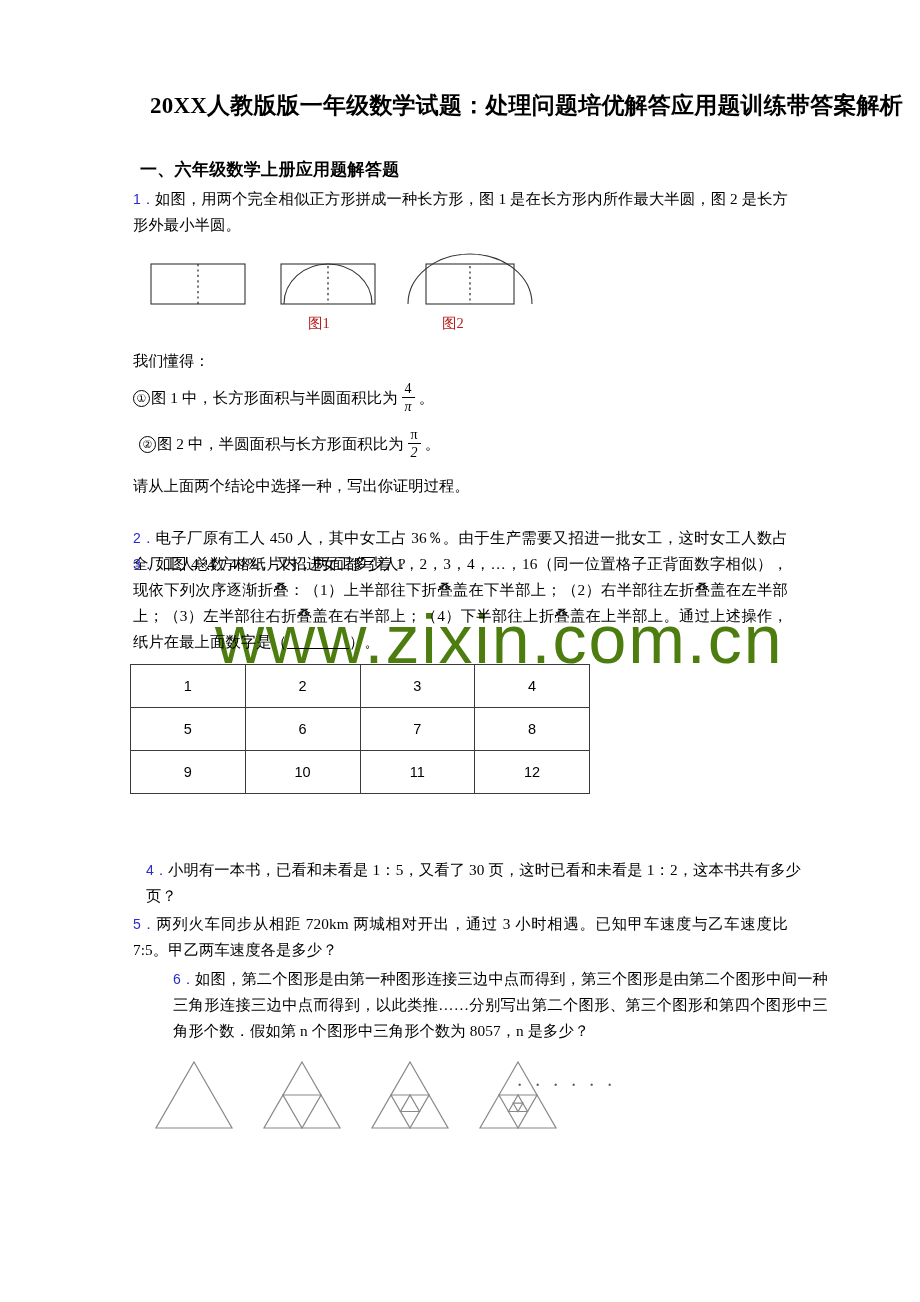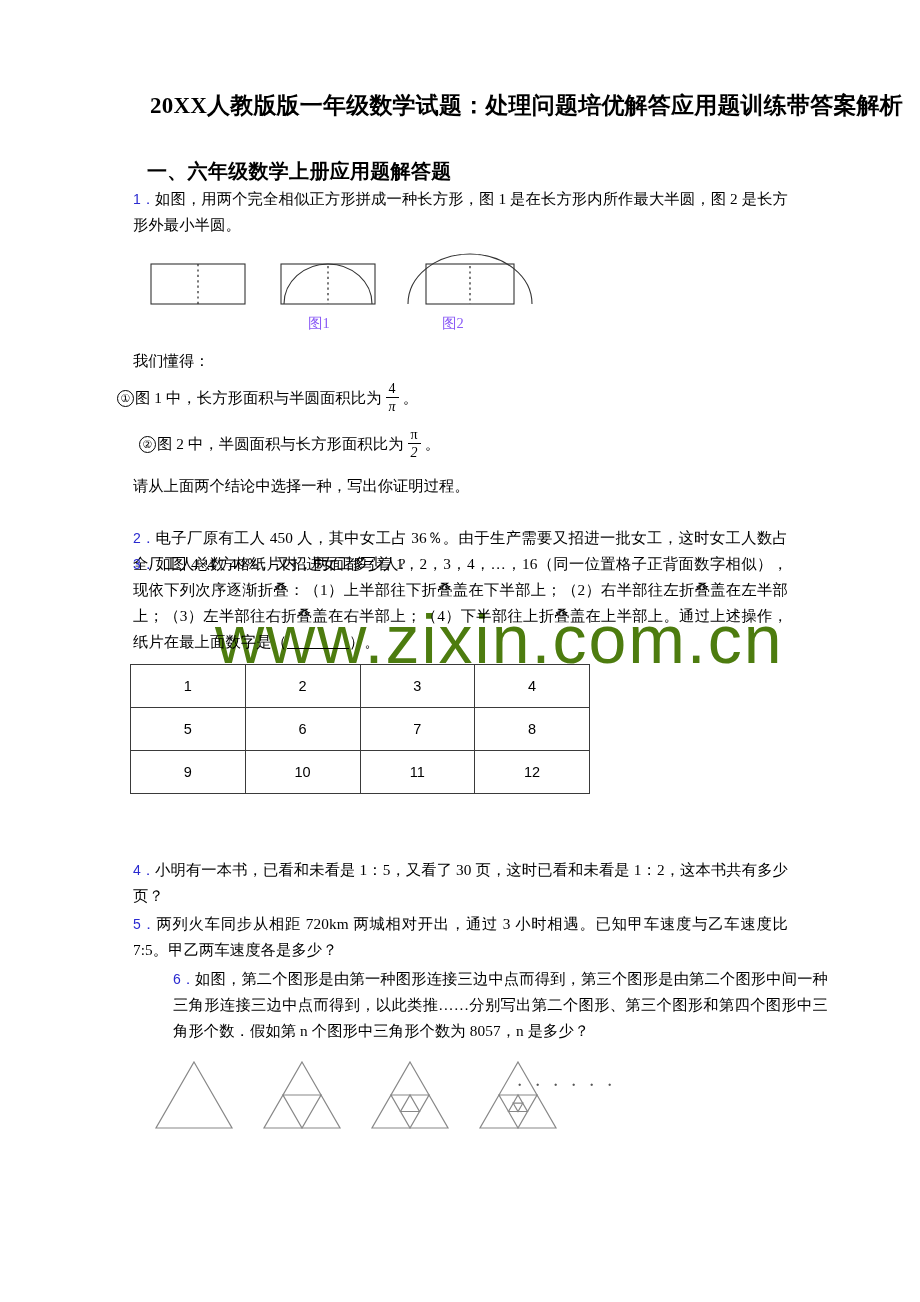--- a/index.html
+++ b/index.html
@@ -40,23 +40,23 @@
     position: absolute;
     left: 150px;
     top: 90px;
     font-size: 23px;
     font-weight: bold;
     letter-spacing: 0.2px;
     white-space: nowrap;
   }
   .section-head {
     position: absolute;
-    left: 147px;
+    left: 140px;
     top: 158px;
-    font-size: 20px;
+    font-size: 17px;
     font-weight: bold;
     letter-spacing: 0.3px;
     white-space: nowrap;
   }
   .para {
     position: absolute;
     font-size: 15.3px;
     line-height: 26px;
     text-align: justify;
     letter-spacing: 0.1px;
@@ -71,21 +71,21 @@
     font-size: 15.3px;
     line-height: 26px;
     text-align: center;
   }
 
   
   .figrow1 { position: absolute; left: 130px; top: 248px; width: 460px; height: 90px; }
   .figlabel {
     position: absolute;
     font-size: 14.5px;
-    color: #8b5cf6;
+    color: #b91c1c;
   }
 
   
   .frac {
     display: inline-block;
     vertical-align: -0.55em;
     text-align: center;
     font-family: "Liberation Serif", serif;
     font-style: italic;
     margin: 0 4px;
@@ -195,21 +195,21 @@
         <rect x="24" y="18" width="88" height="40" fill="none" stroke="#333" stroke-width="1.1"></rect>
         <line x1="68" y1="20" x2="68" y2="58" stroke="#333" stroke-width="1.3" stroke-dasharray="2.2,3.2"></line>
       </svg>
 
       <div class="figlabel" style="left:178px; top:66px;">图1</div>
       <div class="figlabel" style="left:312px; top:66px;">图2</div>
     </div>
 
     <div class="lead" style="left:133px; top:348px;">我们懂得：</div>
 
-    <div class="para" style="left:117px; top:382px; width:655px;">
+    <div class="para" style="left:133px; top:382px; width:655px;">
       <span class="circnum">①</span><span>图 1 中，长方形面积与半圆面积比为</span><span class="frac"><span class="num">4</span><span class="bar"></span><span class="den">π</span></span><span>。</span>
     </div>
 
     <div class="para" style="left:139px; top:428px; width:655px;">
       <span class="circnum">②</span><span>图 2 中，半圆面积与长方形面积比为</span><span class="frac"><span class="num">π</span><span class="bar"></span><span class="den">2</span></span><span>。</span>
     </div>
 
     <div class="lead" style="left:133px; top:473px;">请从上面两个结论中选择一种，写出你证明过程。</div>
 
     <div class="para" style="left:133px; top:525px; width:655px;">
@@ -236,21 +236,21 @@
         </tr>
         <tr>
           <td>9</td>
           <td>10</td>
           <td>11</td>
           <td>12</td>
         </tr>
       </tbody>
     </table>
 
-    <div class="para" style="left:133px; top:857px; width:655px;">
+    <div class="para" style="left:146px; top:857px; width:655px;">
       <span class="qnum">4．</span><span>小明有一本书，已看和未看是 1：5，又看了 30 页，这时已看和未看是 1：2，这本书共有多少页？</span>
     </div>
 
     <div class="para" style="left:133px; top:911px; width:655px;">
       <span class="qnum">5．</span><span>两列火车同步从相距 720km 两城相对开出，通过 3 小时相遇。已知甲车速度与乙车速度比 7:5。甲乙两车速度各是多少？</span>
     </div>
 
     <div class="para" style="left:133px; top:966px; width:655px;margin-left:40px;">
       <span class="qnum">6．</span><span>如图，第二个图形是由第一种图形连接三边中点而得到，第三个图形是由第二个图形中间一种三角形连接三边中点而得到，以此类推……分别写出第二个图形、第三个图形和第四个图形中三角形个数．假如第 n 个图形中三角形个数为 8057，n 是多少？</span>
     </div>

